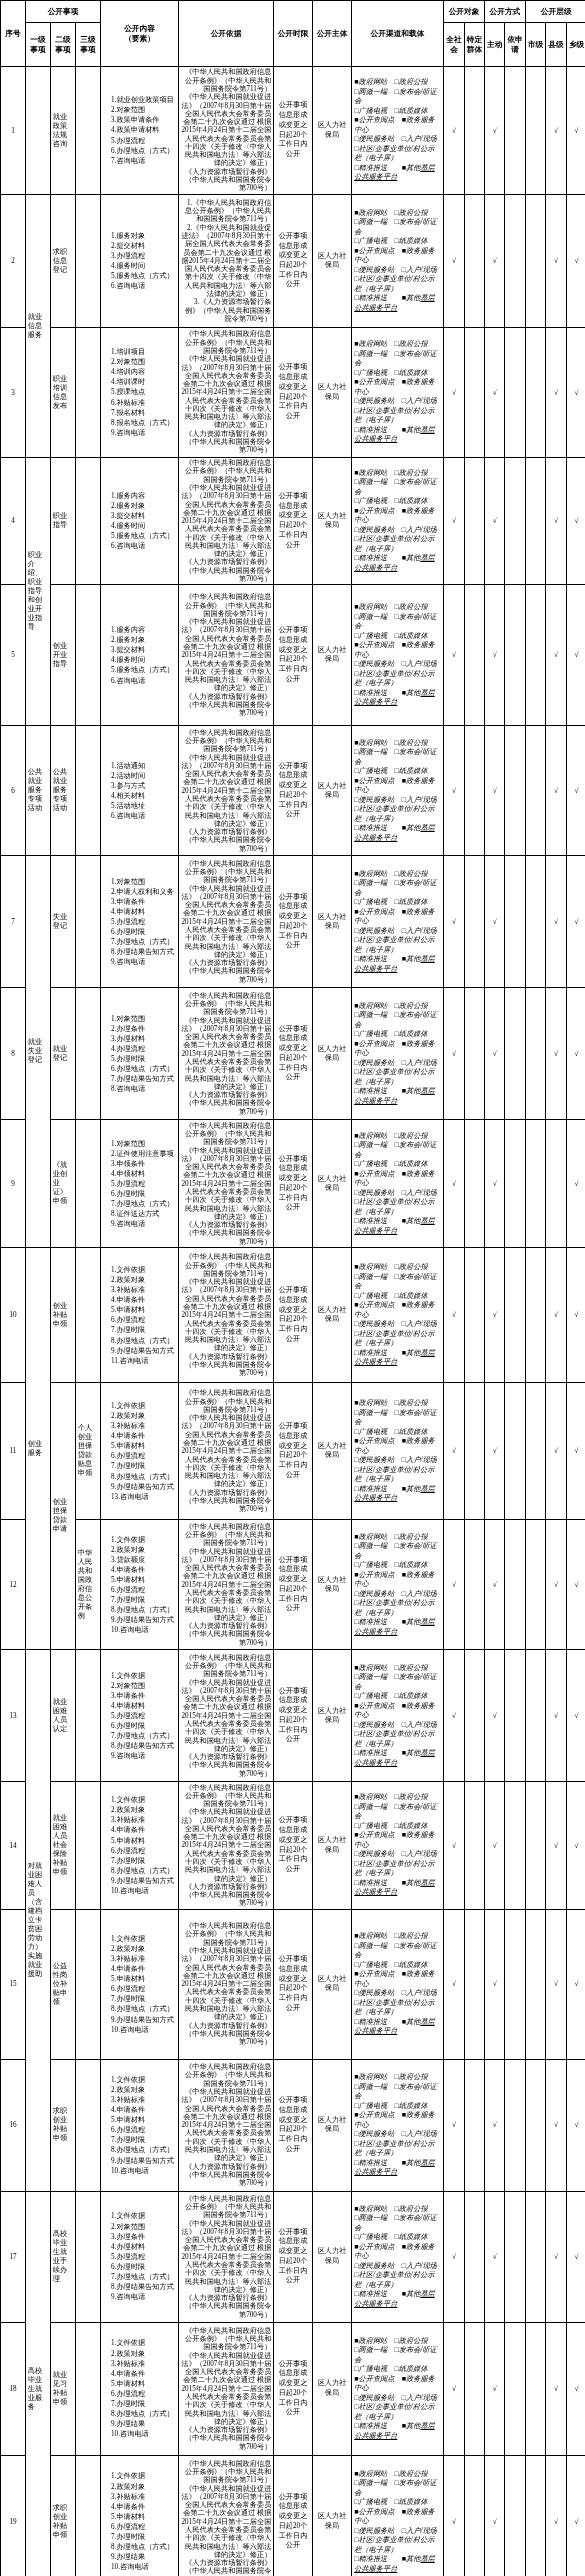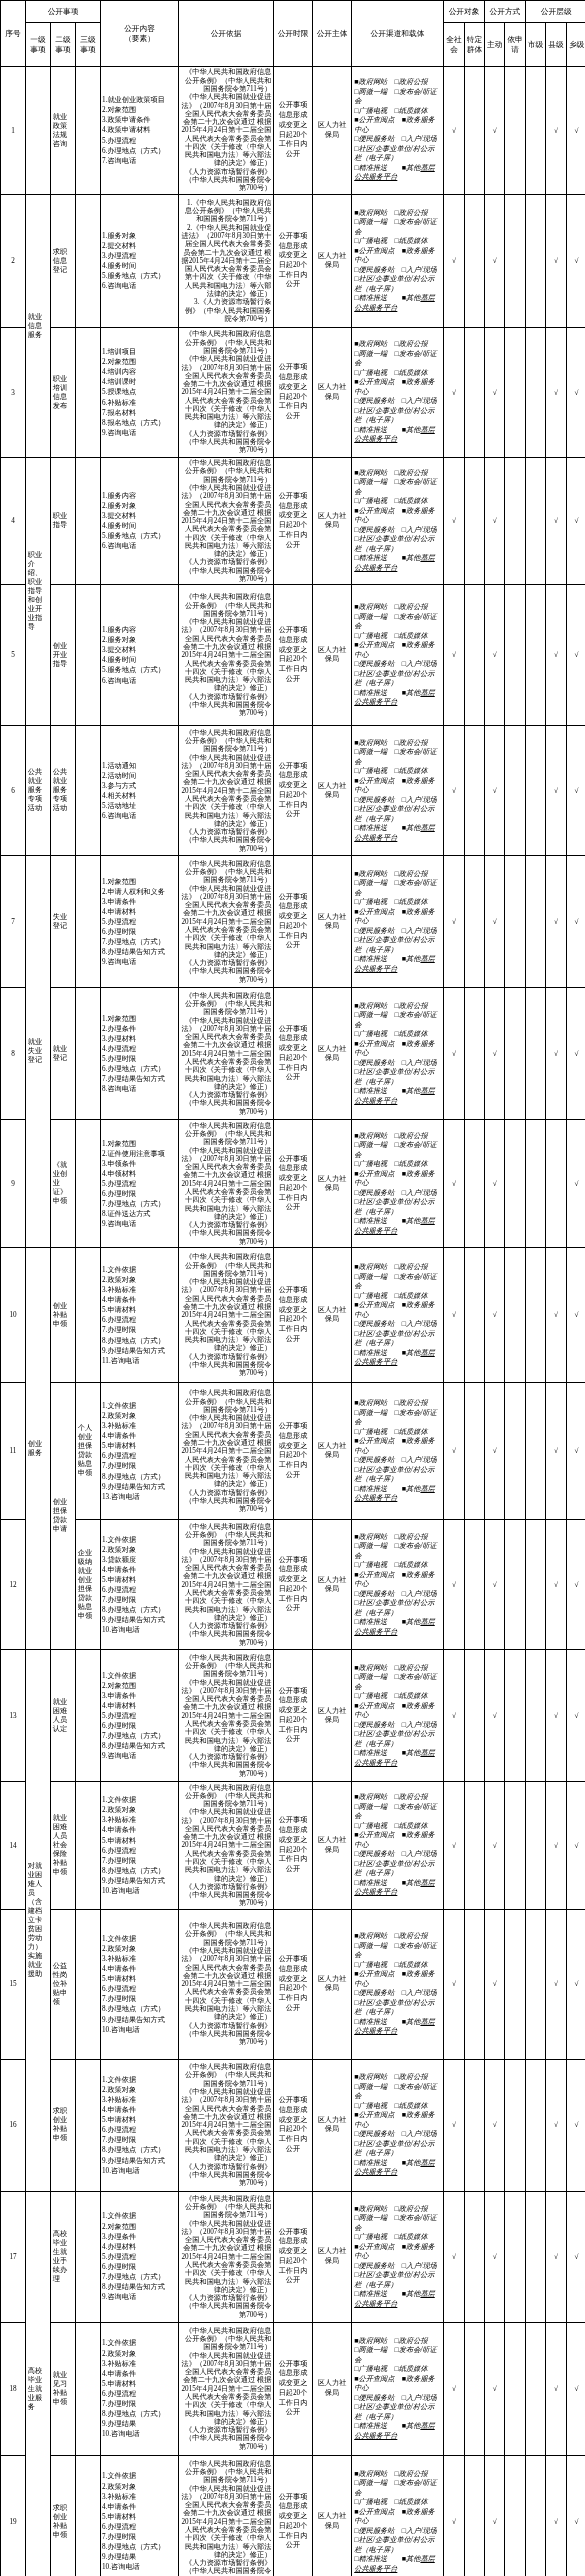--- a/index.html
+++ b/index.html
@@ -1,23 +1,23 @@
 <!DOCTYPE html>
 <html style="font-size:8.8px"><head>
 <meta charset="utf-8">
 <style>
   html,body{margin:0;padding:0;background:#fff;}
   body{width:586px;font-family:"Liberation Serif","DejaVu Serif",serif;color:#000;}
   table{border-collapse:collapse;table-layout:fixed;width:586px;}
   th,td{border:0.6px solid #000;padding:0.6px 1.1px;vertical-align:middle;overflow:hidden;}
-  thead th{font-weight:normal;font-size:7.7px;text-align:center;white-space:pre-line;line-height:1.3;padding:0;}
+  thead th{font-weight:bold;font-size:7.7px;text-align:center;white-space:pre-line;line-height:1.3;padding:0;}
   td{font-size:7.2px;}
   .c-num{text-align:center;}
   .c-item{line-height:1.25;word-break:break-all;padding:0.6px 1.7px;}
-  .c-content{text-align:left;line-height:1.4;padding-left:1px;}
+  .c-content{text-align:left;line-height:1.4;padding-left:10px;}
   .c-content div{word-break:break-all;}
   .c-basis{text-align:right;line-height:1.15;word-break:break-all;padding:1.1px 1.7px;}
   .c-basis p{margin:0;}
   .c-time{text-align:center;line-height:1.35;word-break:break-all;padding:1.1px 2.2px;}
   .c-subject{text-align:center;line-height:1.3;word-break:break-all;padding:0.6px 2.2px;margin-top:9px;}
   .c-channels{text-align:left;line-height:1.32;word-break:break-all;padding:1.1px 2.2px;font-style:italic;}
   .c-channels div{word-break:break-all;}
   .c-check{text-align:center;}
   .uline{text-decoration:underline;}
 </style>
@@ -494,21 +494,21 @@
         <td class="c-check"><span>√</span></td>
         <td class="c-check"></td>
         <td class="c-check"><span>√</span></td>
         <td class="c-check"></td>
         <td class="c-check"></td>
         <td class="c-check"><span>√</span></td>
         <td class="c-check"><span>√</span></td>
       </tr>
       <tr style="height: 130px;">
         <td class="c-num">12</td>
-        <td class="c-item">企业吸纳就业创业担保贷款贴息申领</td>
+        <td class="c-item">中华人民共和国政府信息公开条例</td>
         <td class="c-content">
           <div>1.文件依据</div>
           <div>2.政策对象</div>
           <div>3.贷款额度</div>
           <div>4.申请条件</div>
           <div>5.申请材料</div>
           <div>6.办理流程</div>
           <div>7.办理时限</div>
           <div>8.办理地点（方式）</div>
           <div>9.办理结果告知方式</div>

